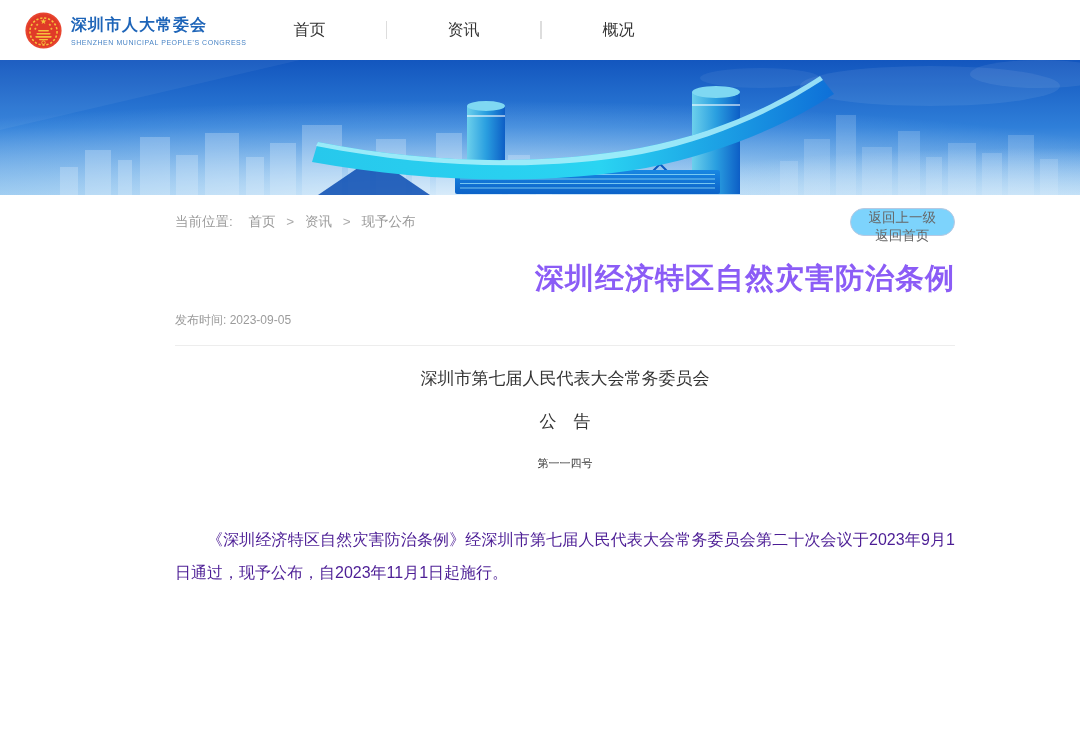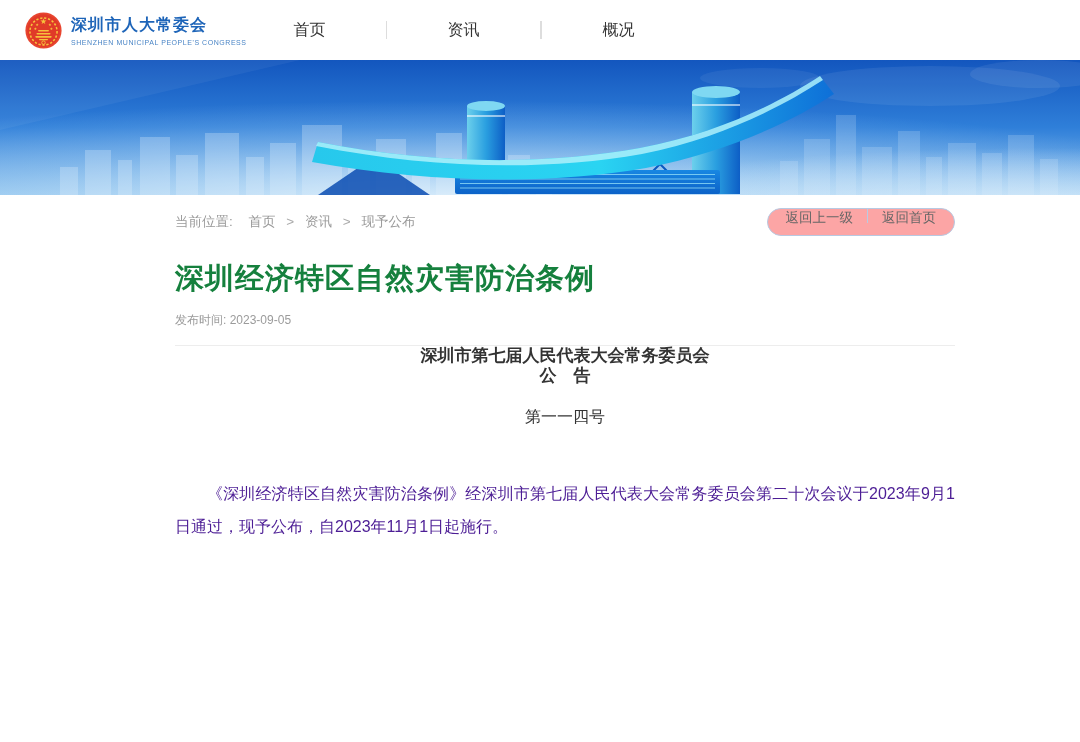--- a/index.html
+++ b/index.html
@@ -68,65 +68,68 @@
     justify-content: space-between;
     align-items: center;
     height: 28px;
   }
   .breadcrumb { font-size: 13.5px; color: #999; }
   .breadcrumb a { color: #999; text-decoration: none; cursor: pointer; }
   .crumb-sep { margin: 0 7px; color: #aaa; }
   .crumb-label { margin-right: 12px; }
   .back-pill {
     display: flex;
+    align-items: center;
     border: 1px solid #b7c9e2;
     border-radius: 15px;
     height: 28px;
     padding: 0 18px;
-    background: #fca5a5;
+    background: #7dd3fc;
+    flex-direction: column;
   }
   .back-pill a {
     font-size: 13.5px;
     color: #666;
     text-decoration: none;
     cursor: pointer;
     white-space: nowrap;
   }
   .pill-sep { width: 1px; height: 14px; background: #b9cbe3; margin: 0 14px; }
   .article-title {
     margin-top: 25px;
-    text-align: left;
+    text-align: right;
     font-size: 29px;
     font-weight: bold;
-    color: #15803d;
+    color: #8b5cf6;
     letter-spacing: 1px;
     line-height: 34px;
   }
   .pub-date {
     margin-top: 17px;
     text-align: left;
     font-size: 12px;
     color: #9b9b9b;
   }
   .divider {
     border: none;
     border-top: 1px solid #ededed;
     margin-top: 16px;
   }
   .org-line, .gonggao {
+    margin-top: 23px;
     text-align: center;
     font-size: 17px;
-    font-weight: bold;
+    font-weight: normal;
     color: #333;
     line-height: 20px;
   }
   .doc-number {
     margin-top: 21px;
     text-align: center;
-    font-size: 16px;
+    font-size: 11px;
     color: #333;
     line-height: 20px;
   }
   .body-para {
     margin-top: 50px;
     font-size: 16px;
     color: #4c1d95;
     line-height: 33px;
     text-indent: 2em;
     text-align: justify;

